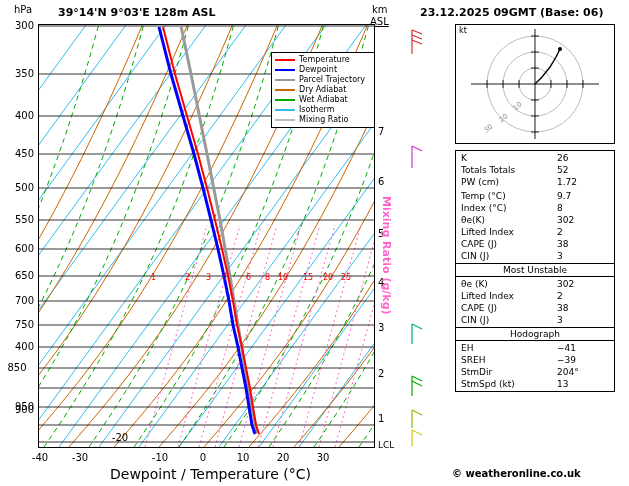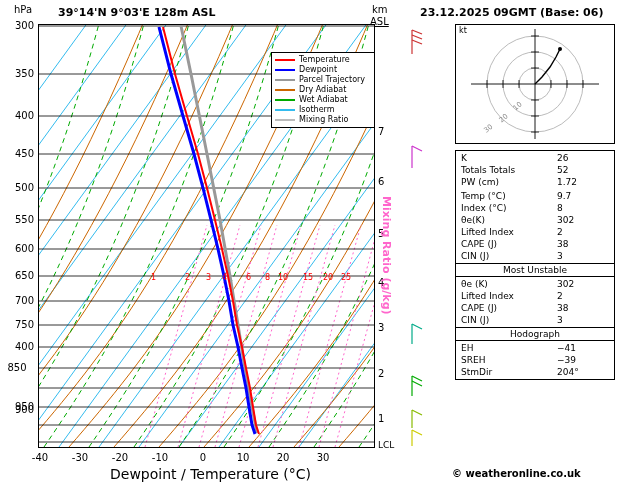--- a/index.html
+++ b/index.html
@@ -241,21 +241,21 @@
   <div class="ylab" style="top:270px;">650</div>
   <div class="ylab" style="top:295px;">700</div>
   <div class="ylab" style="top:319px;">750</div>
   <div class="ylab" style="top:341px;">400</div>
   <div class="ylab" style="top:362px;text-align:center;">850</div>
   <div class="ylab" style="top:404px;">900</div>
   <div class="ylab" style="top:401px;">950</div>
 
   <div class="xlab" style="left:25px;  top:452px;">-40</div>
   <div class="xlab" style="left:65px;  top:452px;">-30</div>
-  <div class="xlab" style="left:105px; top:452px;">-20</div>
+  <div class="xlab" style="left:105px; top:432px;">-20</div>
   <div class="xlab" style="left:145px; top:452px;">-10</div>
   <div class="xlab" style="left:188px; top:452px;">0</div>
   <div class="xlab" style="left:228px; top:452px;">10</div>
   <div class="xlab" style="left:268px; top:452px;">20</div>
   <div class="xlab" style="left:308px; top:452px;">30</div>
 
   <div class="xaxis-title">Dewpoint / Temperature (°C)</div>
 
   <div class="kmlab" style="top:413px;">1</div>
   <div class="kmlab" style="top:368px;">2</div>
@@ -407,17 +407,21 @@
           <span>−41</span>
         </div>
       <div class="r">
           <span>SREH</span>
           <span>−39</span>
         </div>
       <div class="r">
           <span>StmDir</span>
           <span>204°</span>
         </div>
+      <div class="r">
+          <span>StmSpd (kt)</span>
+          <span>13</span>
+        </div>
     </div>
   </div>
 
   <div class="copyright">© weatheronline.co.uk</div>
 </div>
 
 </body></html>

